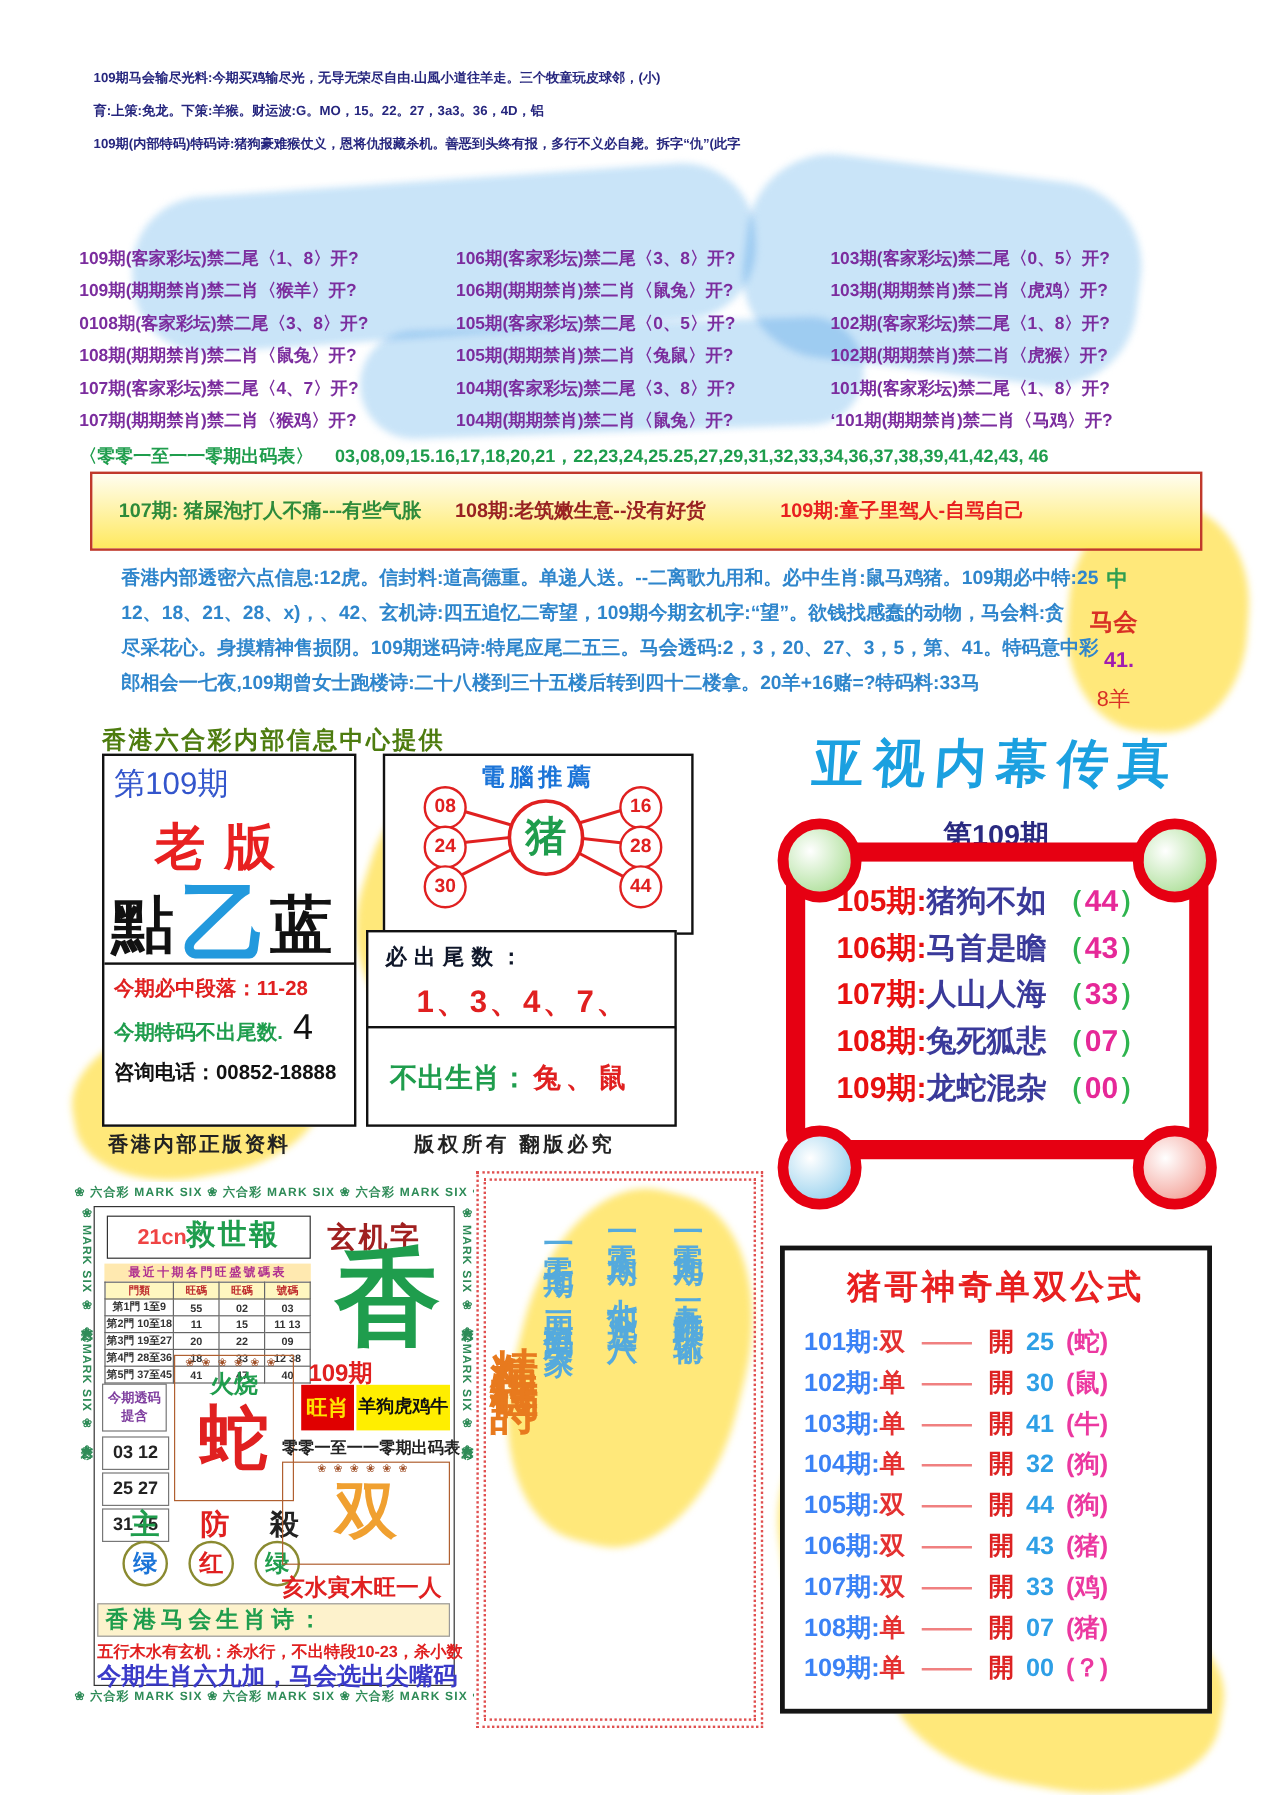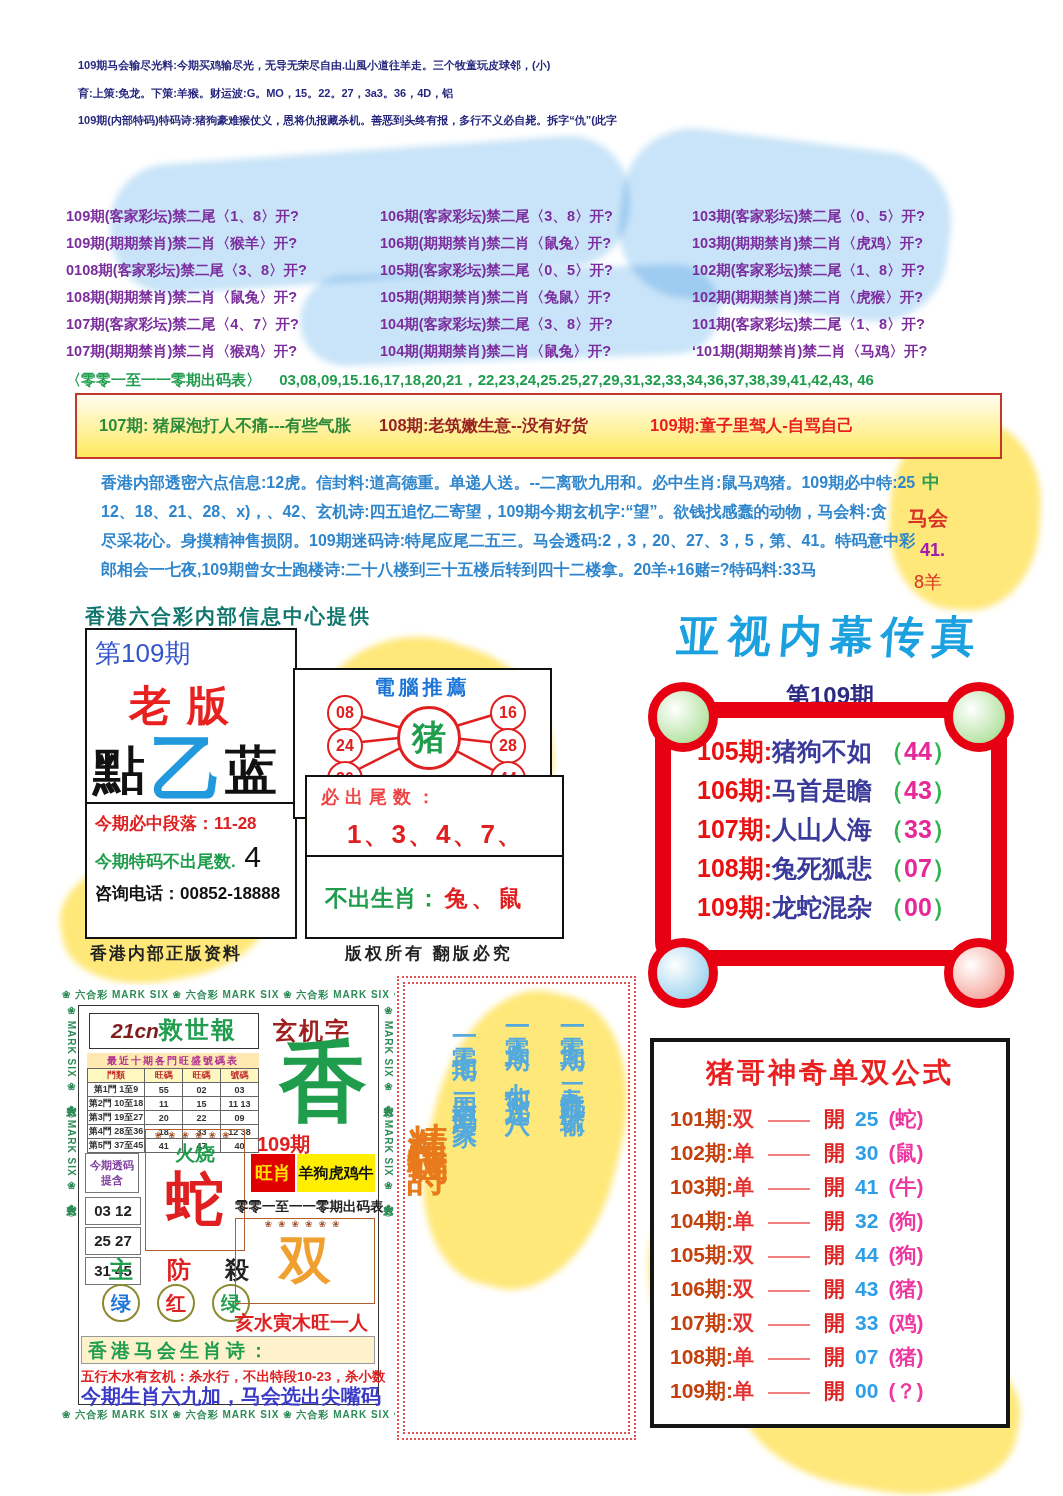--- a/index.html
+++ b/index.html
@@ -11,41 +11,41 @@
   .wmy{background:#ffe87a;}
   
   .tl{color:#26267e;font-weight:bold;font-size:11px;line-height:27.5px;white-space:nowrap;}
   
   .fb{color:#7b2d9e;font-weight:bold;font-size:14.5px;line-height:27px;white-space:nowrap;}
   .chuma{color:#1f9d4d;font-weight:bold;font-size:15px;white-space:nowrap;}
   .tipbox{border:2px solid #c0392b;background:linear-gradient(#fffdf0,#ffe95e);display:flex;align-items:center;}
   .tip1{color:#2e8b3a;}.tip2{color:#992222;}.tip3{color:#e82020;}
   .tip1,.tip2,.tip3{font-weight:bold;font-size:16.5px;white-space:nowrap;}
   .il{color:#2f86cc;font-weight:bold;font-size:16px;line-height:29px;white-space:nowrap;}
-  .provider{color:#0f766e;font-weight:bold;font-size:20px;letter-spacing:2px;white-space:nowrap;}
+  .provider{color:#4d7c0f;font-weight:bold;font-size:20px;letter-spacing:2px;white-space:nowrap;}
   .box{border:2px solid #111;background:#fff;position:absolute;}
   .cnum{position:absolute;width:32px;height:32px;border:2.5px solid #e02020;border-radius:50%;
         background:#fff;color:#e02020;font-weight:bold;font-size:16px;text-align:center;line-height:32px;}
   .ccenter{position:absolute;width:58px;height:58px;border:3px solid #e02020;border-radius:50%;
         background:#fff;color:#1f9d4d;font-weight:bold;font-size:34px;text-align:center;line-height:56px;}
   .atvrow{font-size:25px;font-weight:bold;line-height:39px;white-space:nowrap;}
   .arp{color:#e81010;}.arf{color:#3a3a9a;}.arg{color:#2eb44e;}.arn{color:#e62898;}
   .ball{position:absolute;width:52px;height:52px;border-radius:50%;border:9px solid #e60012;z-index:5;}
   .ballg{background:radial-gradient(circle at 35% 35%,#ffffff,#b9e4a8 70%,#8cc878);}
   .ballb{background:radial-gradient(circle at 35% 35%,#ffffff,#a8d8f0 70%,#78b8e0);}
   .ballr{background:radial-gradient(circle at 35% 35%,#ffffff,#f5b0a8 70%,#e87868);}
   .mstrip{color:#2e8b57;font-weight:bold;font-size:10px;letter-spacing:1px;overflow:hidden;white-space:nowrap;}
   .mstripv{writing-mode:vertical-rl;}
   .mtable{border-collapse:collapse;width:172px;font-size:9px;}
   .mtable td{border:1px solid #666;text-align:center;height:12px;padding:0;color:#333;font-weight:bold;margin-top:26px;}
   .mtable .hd td{background:#fff7c0;color:#c03030;}
   .garland{color:#a05028;font-size:9px;letter-spacing:6px;text-align:center;line-height:10px;overflow:hidden;white-space:nowrap;}
   .vtxt{writing-mode:vertical-rl;}
   .frow{font-size:21px;font-weight:bold;line-height:34px;white-space:nowrap;}
-  .fp{color:#c2410c;}.ft{color:#e43030;}.fd{color:#f08080;margin:0 14px;}
+  .fp{color:#3b82f6;}.ft{color:#e43030;}.fd{color:#f08080;margin:0 14px;}
   .fk{color:#dd2222;}.fn{color:#2e9fe6;margin:0 10px;}.fa{color:#ec38a0;}
   .nbox{position:absolute;border:1px solid #777;text-align:center;font-weight:bold;color:#222;}
 </style>
 </head>
 <body>
 
 <div class="page">
 
   <div class="wm wmb abs" style="left:110px;top:150px;width:520px;height:130px;border-radius:60px;transform:rotate(-4deg);"></div>
   <div class="wm wmb abs" style="left:620px;top:140px;width:330px;height:170px;border-radius:70px;transform:rotate(7deg);"></div>
@@ -126,41 +126,41 @@
     <div class="abs" style="left:8px;top:210px;white-space:nowrap;">
       <span style="color:#1f9d4d;font-size:17px;font-weight:bold;">今期特码不出尾数.</span>
       <span style="color:#111;font-size:30px;margin-left:4px;">4</span>
     </div>
     <div class="abs" style="left:8px;top:252px;color:#111;font-size:17px;font-weight:bold;white-space:nowrap;">
       <span>咨询电话：</span><span>00852-18888</span>
     </div>
   </div>
   <div class="abs" style="left:90px;top:942px;color:#222;font-size:17px;font-weight:bold;letter-spacing:2px;">香港内部正版资料</div>
 
-  <div class="box" style="left:293px;top:628px;width:255px;height:147px;margin-top:40px;">
+  <div class="box" style="left:319px;top:628px;width:255px;height:147px;">
     <div class="abs" style="left:0;top:4px;width:100%;text-align:center;color:#1b74d8;font-size:20px;font-weight:bold;letter-spacing:4px;">電腦推薦</div>
     <svg width="255" height="147" style="position:absolute;left:0;top:0;">
       <line x1="48" y1="41" x2="131" y2="65" stroke="#e02020" stroke-width="2.5"></line>
       <line x1="48" y1="74" x2="131" y2="65" stroke="#e02020" stroke-width="2.5"></line>
       <line x1="48" y1="107" x2="131" y2="65" stroke="#e02020" stroke-width="2.5"></line>
       <line x1="211" y1="41" x2="131" y2="65" stroke="#e02020" stroke-width="2.5"></line>
       <line x1="211" y1="74" x2="131" y2="65" stroke="#e02020" stroke-width="2.5"></line>
       <line x1="211" y1="107" x2="131" y2="65" stroke="#e02020" stroke-width="2.5"></line>
     </svg>
     <div class="cnum" style="left:32px;top:25px;">08</div>
     <div class="cnum" style="left:32px;top:58px;">24</div>
     <div class="cnum" style="left:32px;top:91px;">30</div>
     <div class="cnum" style="left:195px;top:25px;">16</div>
     <div class="cnum" style="left:195px;top:58px;">28</div>
     <div class="cnum" style="left:195px;top:91px;">44</div>
     <div class="ccenter" style="left:102px;top:36px;">猪</div>
   </div>
 
   <div class="box" style="left:305px;top:775px;width:255px;height:80px;">
-    <div class="abs" style="left:14px;top:8px;color:#ef4444;font-size:18px;font-weight:bold;letter-spacing:6px;">必出尾数：</div>
+    <div class="abs" style="left:14px;top:8px;color:#0f172a;font-size:18px;font-weight:bold;letter-spacing:6px;">必出尾数：</div>
     <div class="abs" style="left:40px;top:40px;color:#e02020;font-size:26px;font-weight:bold;letter-spacing:2px;">1、3、4、7、8、9</div>
   </div>
 
   <div class="box" style="left:305px;top:855px;width:255px;height:80px;">
     <div class="abs" style="left:18px;top:26px;white-space:nowrap;">
       <span style="color:#1f9d4d;font-size:23px;font-weight:bold;">不出生肖：</span>
       <span style="color:#e02020;font-size:23px;font-weight:bold;letter-spacing:4px;">兔、鼠</span>
     </div>
   </div>
   <div class="abs" style="left:345px;top:942px;color:#222;font-size:17px;font-weight:bold;letter-spacing:3px;">版权所有  翻版必究</div>
@@ -183,21 +183,21 @@
 
   <div class="abs" style="left:62px;top:985px;width:333px;height:440px;background:#fff;">
     <div class="abs mstrip" style="left:0;top:0;width:333px;height:20px;line-height:20px;">❀ 六合彩 MARK SIX ❀ 六合彩 MARK SIX ❀ 六合彩 MARK SIX ❀</div>
     <div class="abs mstrip" style="left:0;top:420px;width:333px;height:20px;line-height:20px;">❀ 六合彩 MARK SIX ❀ 六合彩 MARK SIX ❀ 六合彩 MARK SIX ❀</div>
     <div class="abs mstrip mstripv" style="left:0;top:20px;width:16px;height:400px;">❀ MARK SIX ❀ 六合彩 ❀ MARK SIX ❀ 六合彩 ❀</div>
     <div class="abs mstrip mstripv" style="left:317px;top:20px;width:16px;height:400px;">❀ MARK SIX ❀ 六合彩 ❀ MARK SIX ❀ 六合彩 ❀</div>
 
     <div class="abs" style="left:16px;top:20px;width:301px;height:400px;border:1.5px solid #333;box-sizing:border-box;">
 
       <div class="abs" style="left:10px;top:7px;width:168px;height:34px;border:1.5px solid #333;text-align:center;line-height:32px;white-space:nowrap;">
-        <span style="color:#7f1d1d;font-size:21px;font-weight:bold;font-style:italic;">21cn</span><span style="color:#1f9d4d;font-size:24px;font-weight:bold;letter-spacing:2px;">救世報</span>
+        <span style="color:#ef4444;font-size:18px;font-weight:bold;">21cn</span><span style="color:#1f9d4d;font-size:24px;font-weight:bold;letter-spacing:2px;">救世報</span>
       </div>
       <div class="abs" style="left:194px;top:9px;color:#a02020;font-size:24px;font-weight:bold;letter-spacing:2px;">玄机字</div>
       <div class="abs" style="left:200px;top:32px;color:#1f9d4d;font-size:88px;line-height:1;font-weight:bold;">香</div>
 
       <div class="abs" style="left:8px;top:47px;width:172px;">
         <div style="background:#ffe9b0;color:#b03090;font-size:10px;font-weight:bold;text-align:center;height:15px;line-height:15px;letter-spacing:2px;">最近十期各門旺盛號碼表</div>
         <table class="mtable">
           <tbody>
               <tr class="hd">
             <td style="width:58px;">門類</td>

